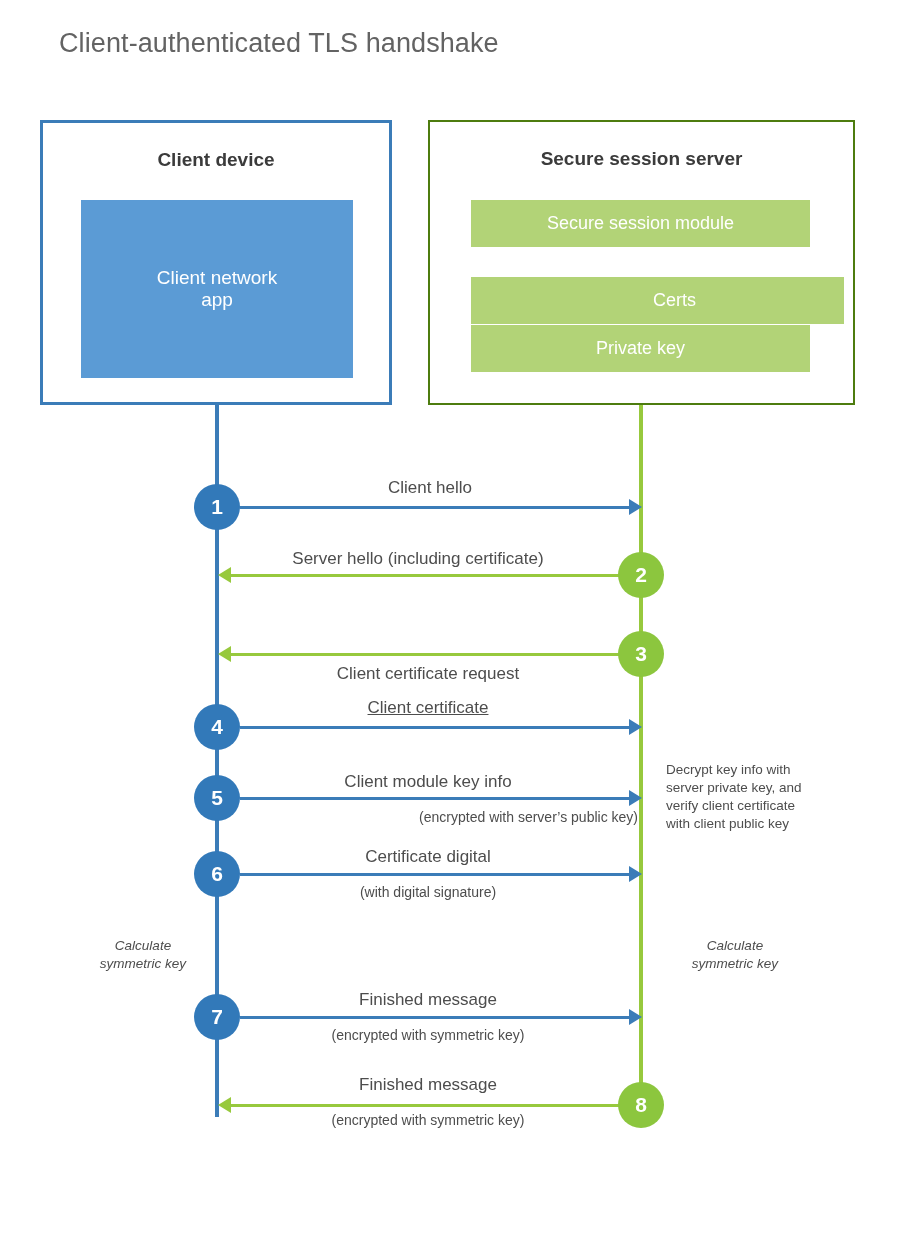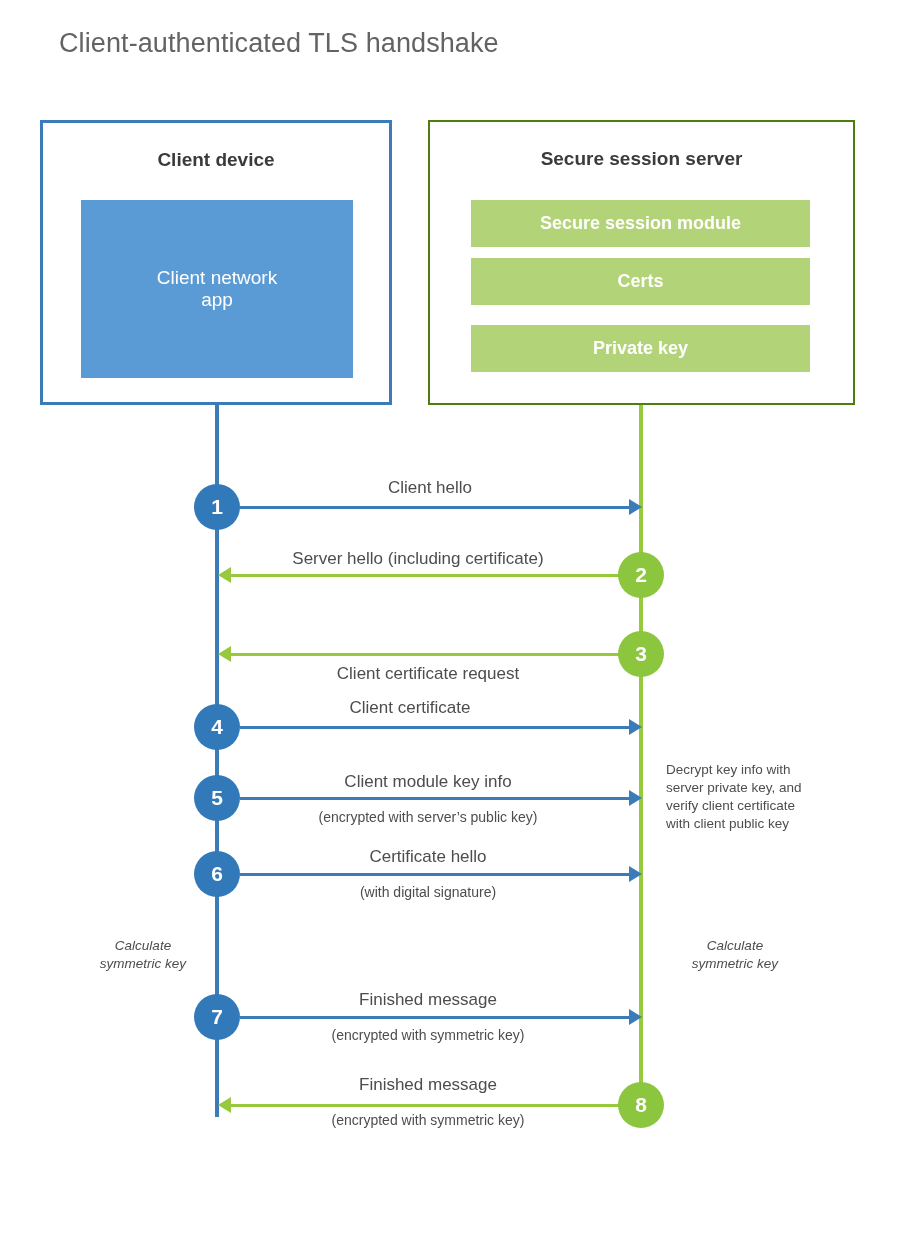--- a/index.html
+++ b/index.html
@@ -87,24 +87,23 @@
     left: 41px;
     width: 339px;
     height: 47px;
     background: #b2d377;
     color: #ffffff;
     font-size: 18px;
     display: flex;
     align-items: center;
     justify-content: center;
     text-align: center;
-    font-weight: bold;
   }
   .server-bar.b0 { top: 78px; }
-  .server-bar.b1 { top: 136px; }
+  .server-bar.b1 { top: 155px; padding-left: 34px; }
   .server-bar.b2 { top: 203px; }
 
   
   .lifeline {
     position: absolute;
     width: 4px;
   }
   .lifeline.client-life {
     left: 215px;
     top: 405px;
@@ -207,32 +206,32 @@
   <div class="msg-label" style="left:218px; top:549px; width:400px;">Server hello (including certificate)</div>
   <div class="msg-line green" style="left:230px; top:574px; width:390px;"></div>
   <div class="arrow-head left green" style="left:218px; top:567px;"></div>
   <div class="step-circle green" style="left:618px; top:552px;">2</div>
 
   <div class="msg-label" style="left:218px; top:628px; width:420px;margin-top:36px;">Client certificate request</div>
   <div class="msg-line green" style="left:230px; top:653px; width:390px;"></div>
   <div class="arrow-head left green" style="left:218px; top:646px;"></div>
   <div class="step-circle green" style="left:618px; top:631px;">3</div>
 
-  <div class="msg-label" style="left:200px; top:698px; width:420px;">Client certificate</div>
+  <div class="msg-label" style="left:218px; top:698px; width:420px;text-decoration:underline;">Client certificate</div>
   <div class="msg-line blue" style="left:240px; top:726px; width:392px;"></div>
   <div class="arrow-head right blue" style="left:629px; top:719px;"></div>
   <div class="step-circle blue" style="left:194px; top:704px;">4</div>
 
   <div class="msg-label" style="left:218px; top:772px; width:420px;">Client module key info</div>
   <div class="msg-line blue" style="left:240px; top:797px; width:392px;"></div>
   <div class="arrow-head right blue" style="left:629px; top:790px;"></div>
-  <div class="msg-sublabel" style="left:218px; top:809px; width:420px;">(encrypted with server’s public key)</div>
+  <div class="msg-sublabel" style="left:218px; top:809px; width:420px;text-align:right;">(encrypted with server’s public key)</div>
   <div class="step-circle blue" style="left:194px; top:775px;">5</div>
 
-  <div class="msg-label" style="left:218px; top:847px; width:420px;">Certificate hello</div>
+  <div class="msg-label" style="left:218px; top:847px; width:420px;">Certificate digital</div>
   <div class="msg-line blue" style="left:240px; top:873px; width:392px;"></div>
   <div class="arrow-head right blue" style="left:629px; top:866px;"></div>
   <div class="msg-sublabel" style="left:218px; top:884px; width:420px;">(with digital signature)</div>
   <div class="step-circle blue" style="left:194px; top:851px;">6</div>
 
   <div class="msg-label" style="left:218px; top:990px; width:420px;">Finished message</div>
   <div class="msg-line blue" style="left:240px; top:1016px; width:392px;"></div>
   <div class="arrow-head right blue" style="left:629px; top:1009px;"></div>
   <div class="msg-sublabel" style="left:218px; top:1027px; width:420px;">(encrypted with symmetric key)</div>
   <div class="step-circle blue" style="left:194px; top:994px;">7</div>

